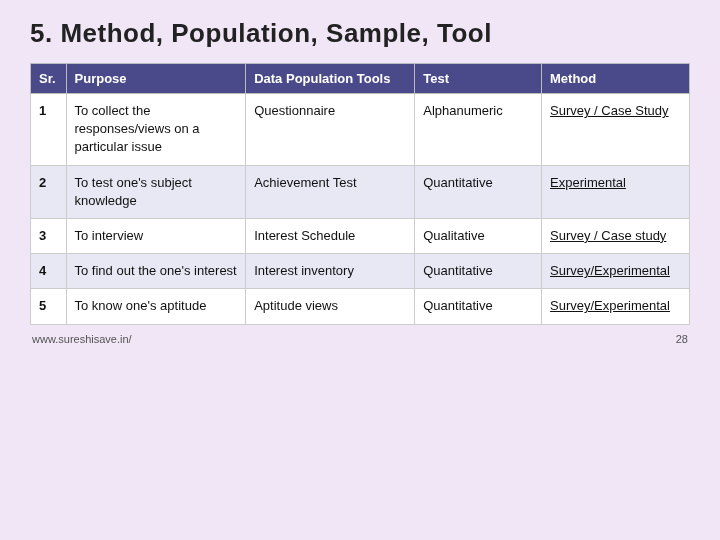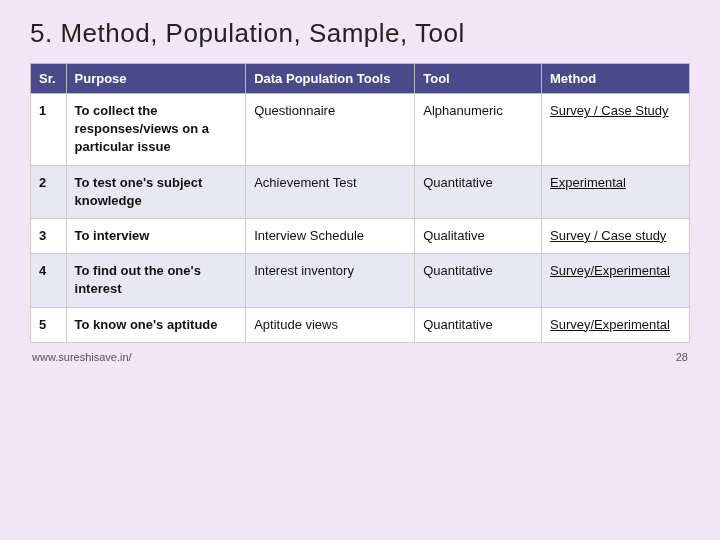--- a/index.html
+++ b/index.html
@@ -13,21 +13,21 @@
     .page {
       width: 720px;
       height: 540px;
       background: #f0e6f6;
       padding: 18px 30px 10px 30px;
       display: flex;
       flex-direction: column;
     }
     .title {
       font-size: 26px;
-      font-weight: normal;
+      font-weight: bold;
       color: #222;
       margin-bottom: 14px;
       letter-spacing: 0.5px;
     }
     table {
       width: 100%;
       border-collapse: collapse;
       font-size: 13px;
     }
     thead tr {
@@ -52,21 +52,21 @@
       vertical-align: top;
       color: #111;
       line-height: 1.4;
     }
     tbody td:first-child {
       font-weight: bold;
       width: 30px;
     }
     tbody td:nth-child(2) {
       width: 170px;
-      font-weight: bold;
+      font-weight: normal;
     }
     tbody td:nth-child(3) {
       width: 160px;
     }
     tbody td:nth-child(4) {
       width: 120px;
       margin-top: 44px;
     }
     tbody td:nth-child(5) {
       width: 140px;
@@ -88,21 +88,21 @@
 
 <div class="page">
   <div class="title">5. Method, Population, Sample, Tool</div>
 
   <table>
     <thead>
       <tr>
         <th>Sr.</th>
         <th>Purpose</th>
         <th>Data Population Tools</th>
-        <th>Tool</th>
+        <th>Test</th>
         <th>Method</th>
       </tr>
     </thead>
     <tbody id="table-body">
     <tr>
           <td>1</td>
           <td>To collect the responses/views on a particular issue</td>
           <td>Questionnaire</td>
           <td>Alphanumeric</td>
           <td>Survey / Case Study</td>
@@ -110,21 +110,21 @@
         <tr>
           <td>2</td>
           <td>To test one's subject knowledge</td>
           <td>Achievement Test</td>
           <td>Quantitative</td>
           <td>Experimental</td>
         </tr>
         <tr>
           <td>3</td>
           <td>To interview</td>
-          <td>Interview Schedule</td>
+          <td>Interest Schedule</td>
           <td>Qualitative</td>
           <td>Survey / Case study</td>
         </tr>
         <tr>
           <td>4</td>
           <td>To find out the one's interest</td>
           <td>Interest inventory</td>
           <td>Quantitative</td>
           <td>Survey/Experimental</td>
         </tr>

